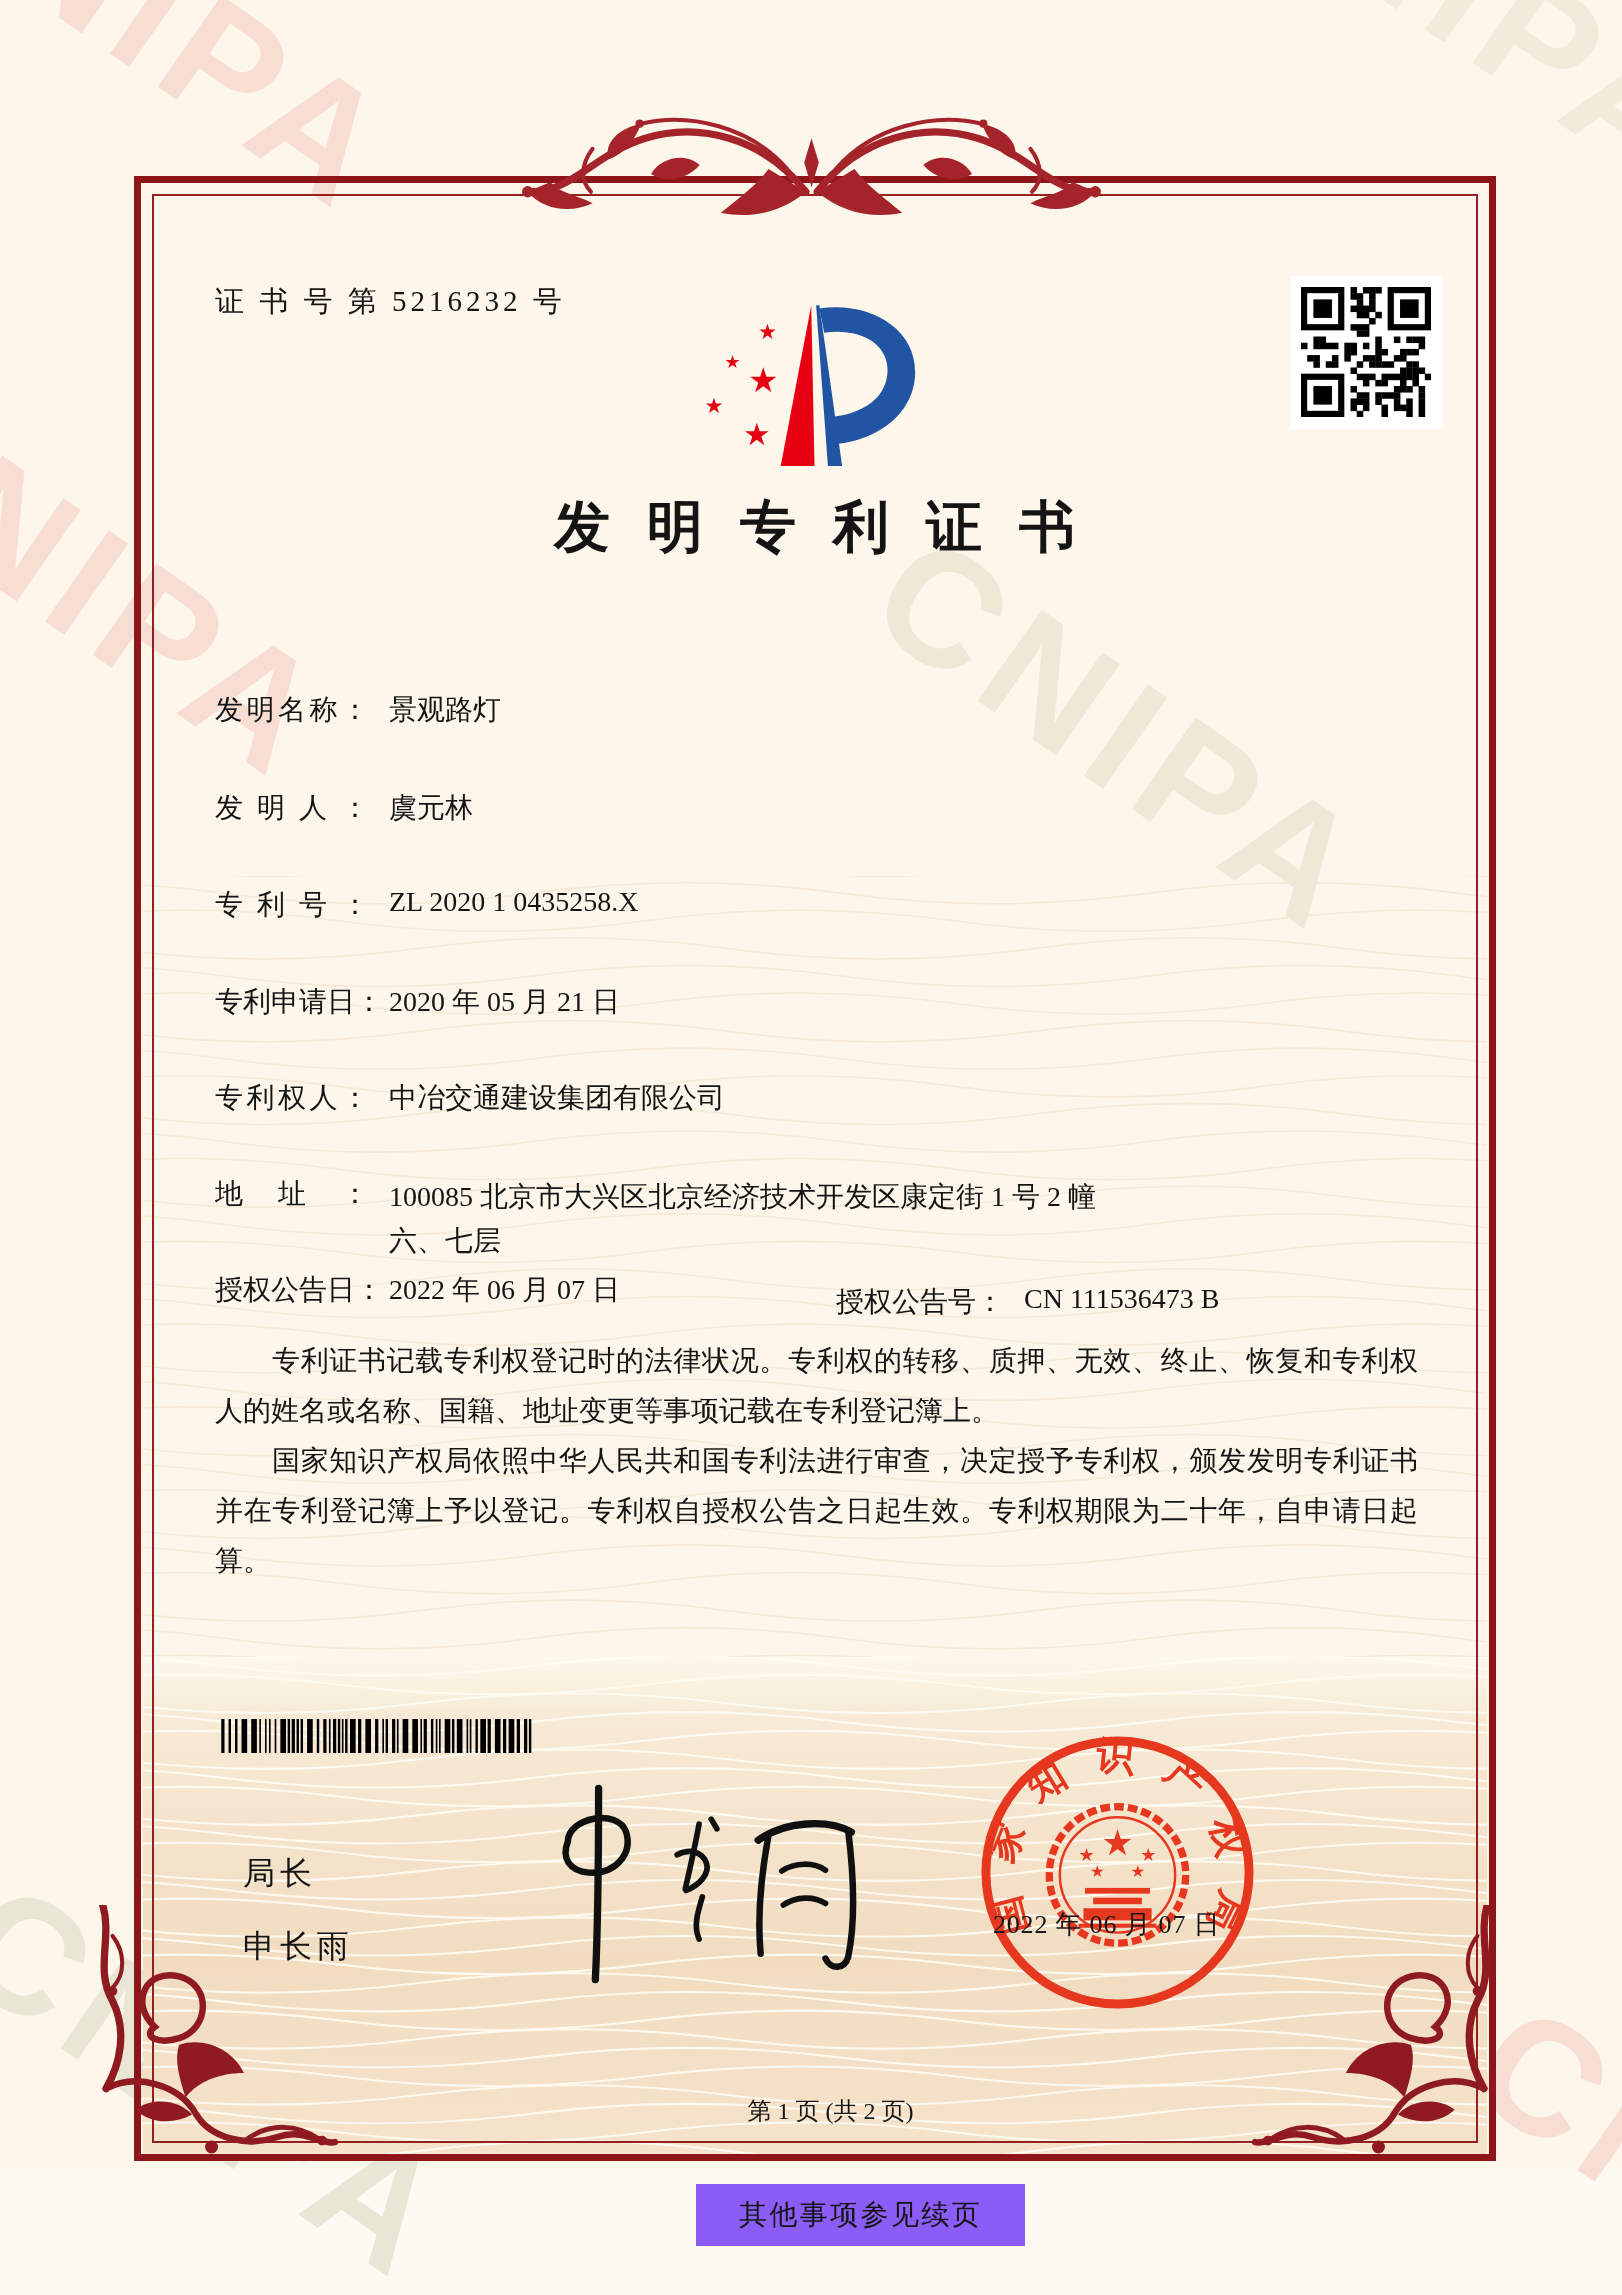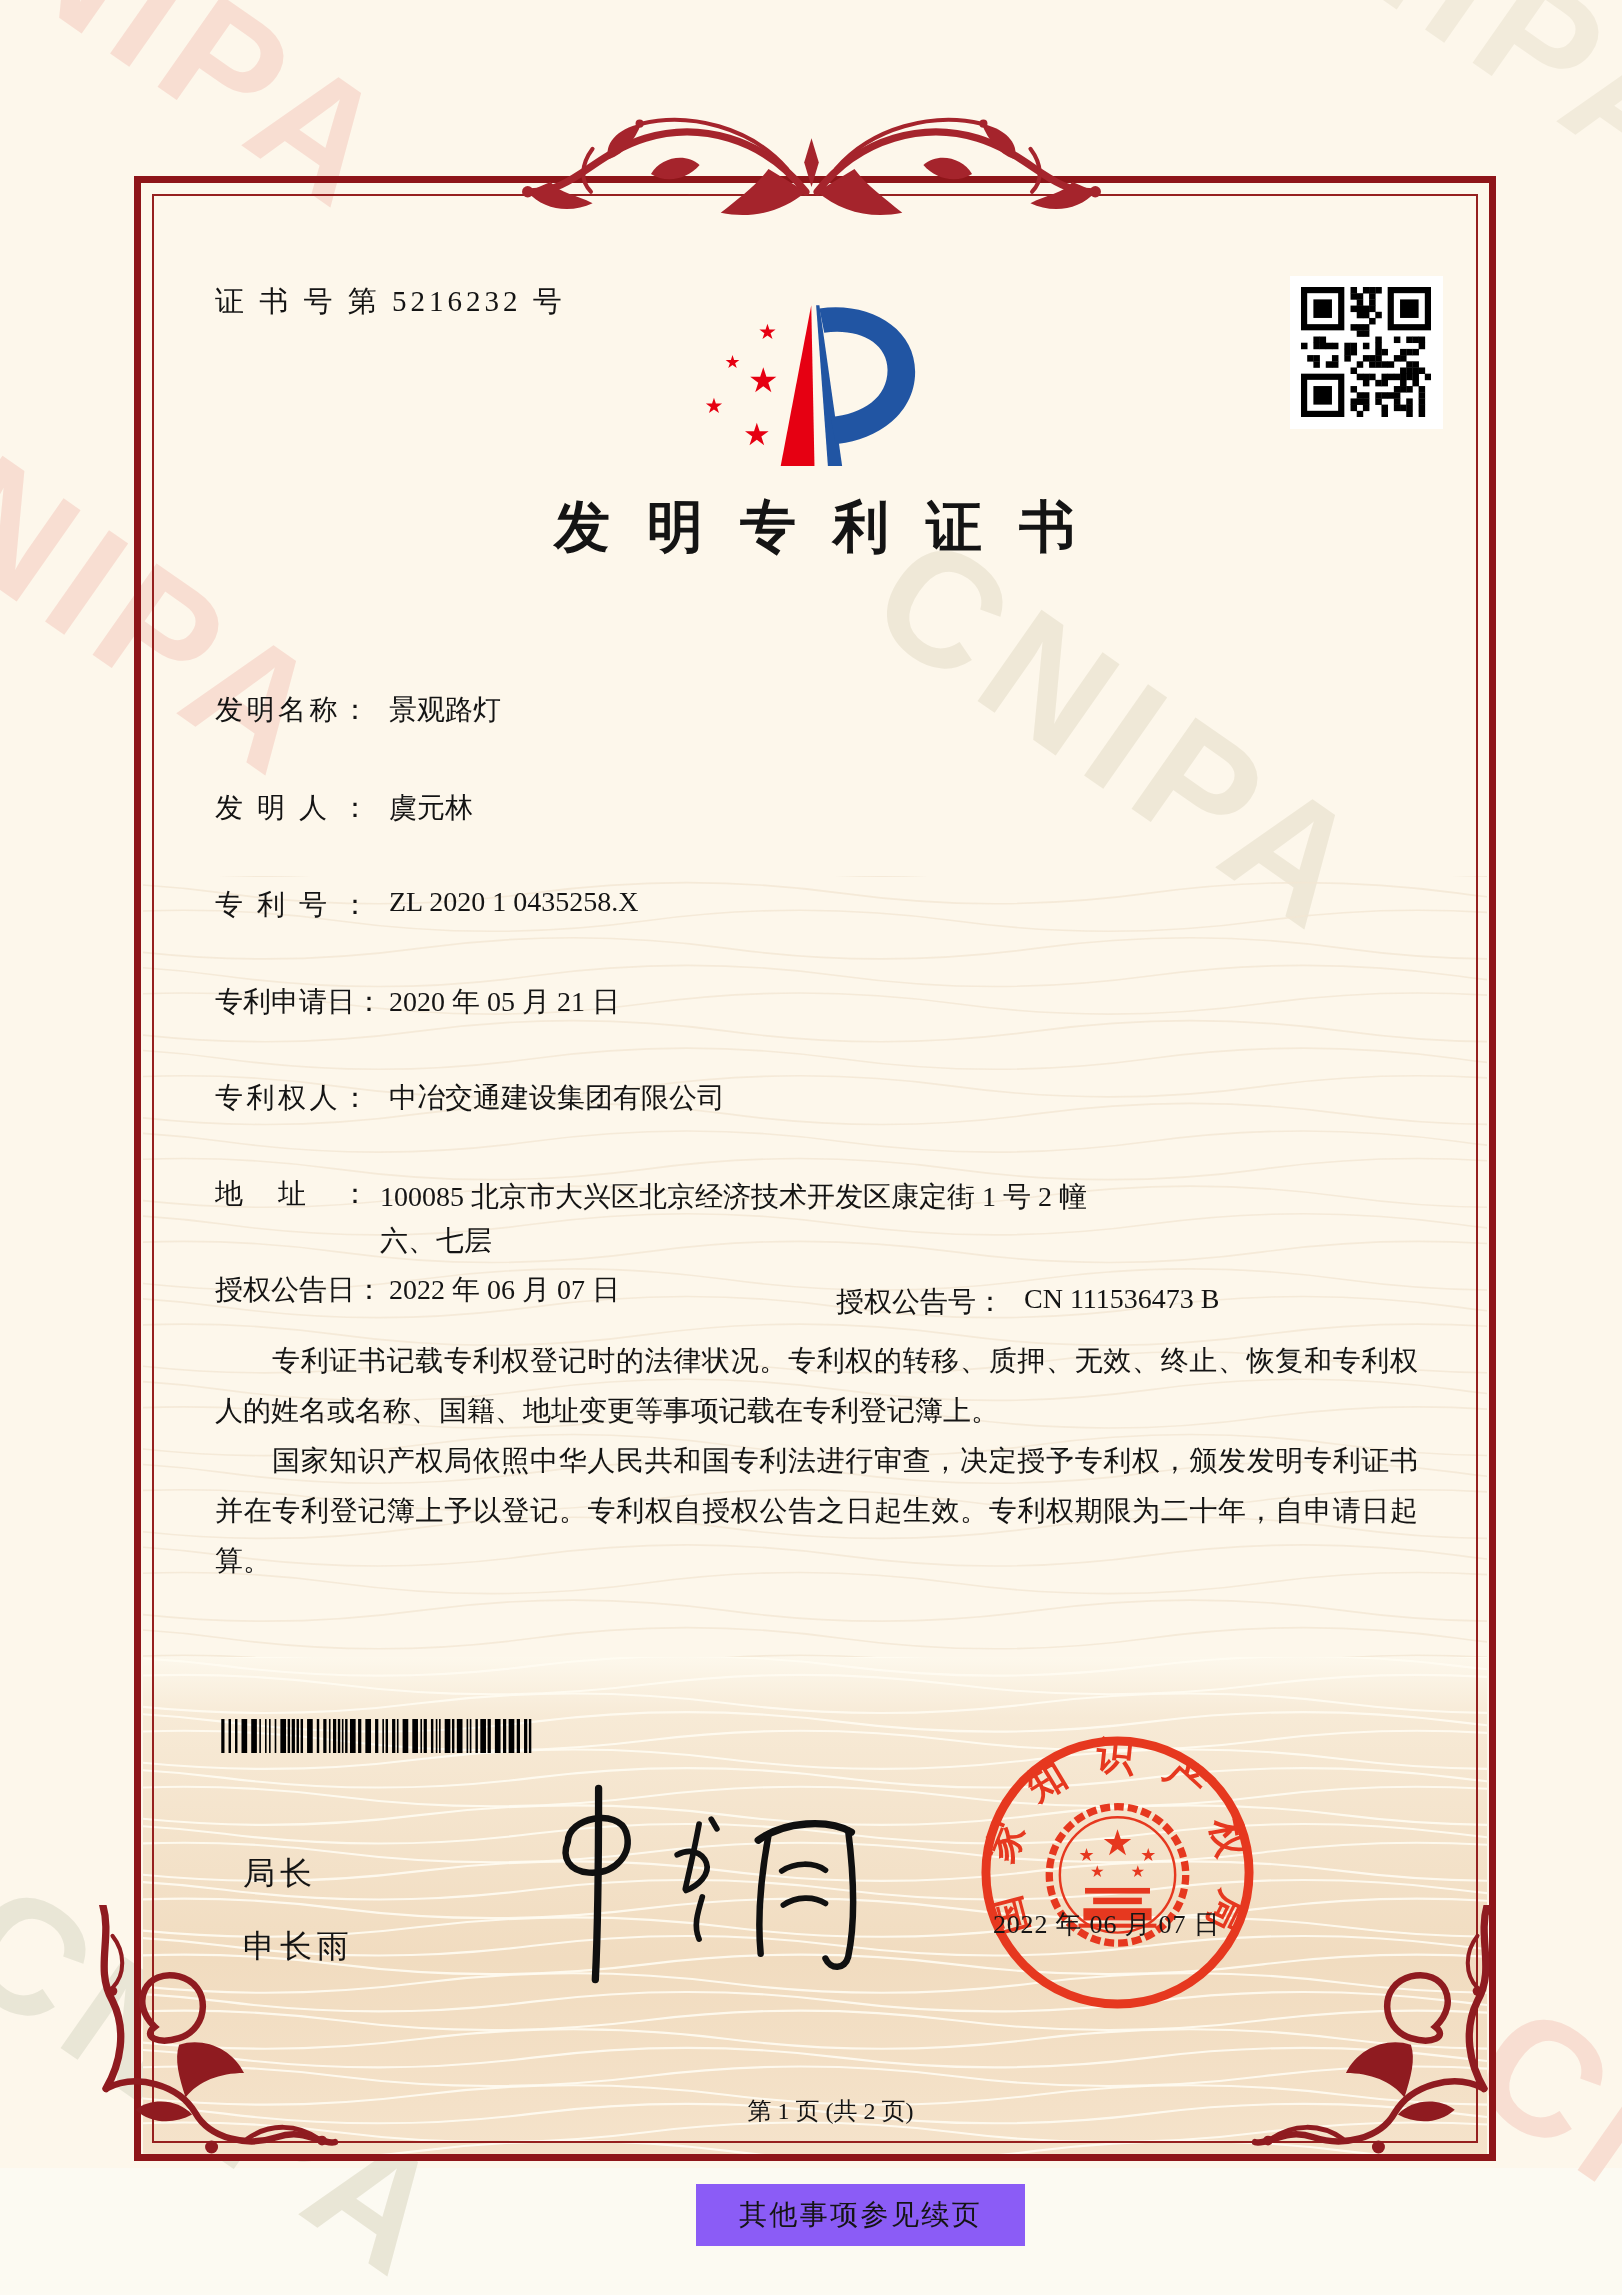--- a/index.html
+++ b/index.html
@@ -24,21 +24,21 @@
   .cert-no{position:absolute;left:215px;top:282px;font-size:29px;letter-spacing:4px;z-index:4;text-align:right;}
   .logo{position:absolute;left:696px;top:258px;width:237px;height:208px;z-index:4;}
   .qr-box{position:absolute;left:1290px;top:276px;width:153px;height:153px;background:#fff;z-index:4;}
   .qr-box svg{position:absolute;left:11.4px;top:11.4px;}
   .title{position:absolute;left:140px;top:490px;width:1349px;text-align:center;
          font-size:56px;font-weight:700;letter-spacing:37px;text-indent:37px;z-index:4;}
   
   .row{position:absolute;left:215px;font-size:28px;z-index:4;white-space:nowrap;}
   .lbl{display:inline-block;width:154px;text-align:justify;text-align-last:justify;vertical-align:top;}
   .val{display:inline-block;margin-left:13px;vertical-align:top;}
-  .addr-lines{display:inline-block;margin-left:4px;vertical-align:top;white-space:normal;width:876px;line-height:44px;}
+  .addr-lines{display:inline-block;margin-left:13px;vertical-align:top;white-space:normal;width:876px;line-height:44px;}
   .pair2{position:absolute;left:621px;top:12px;}
   .pair2 .lbl2{display:inline-block;}
   
   .paras{position:absolute;left:215px;top:1336px;width:1203px;font-size:28px;line-height:50px;
          text-align:justify;z-index:4;}
   .paras p{margin:0;text-indent:57px;}
   
   .barcode{position:absolute;left:221px;top:1719px;z-index:4;}
   
   .sig-title{position:absolute;left:243px;top:1852px;font-size:32px;letter-spacing:4.9px;z-index:4;}

